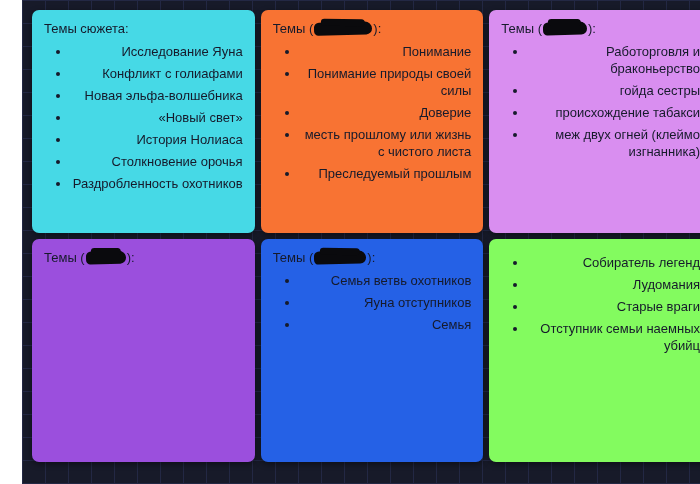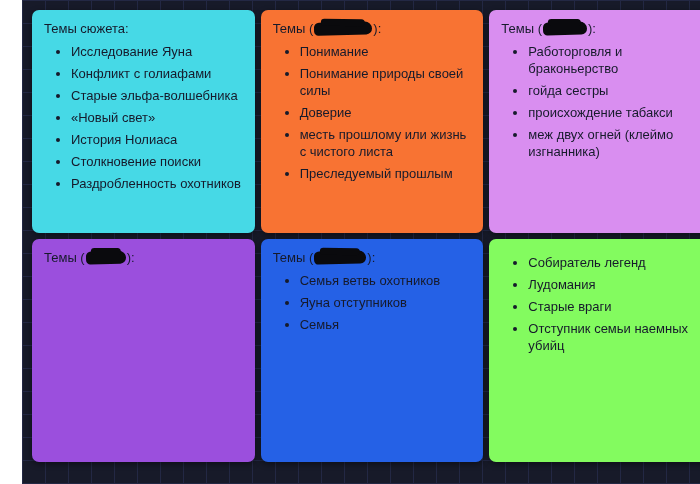--- a/index.html
+++ b/index.html
@@ -43,20 +43,21 @@
   }
   .card ul {
     margin: 2px 0 0 0;
     padding: 0 0 0 27px;
     list-style: disc;
   }
   .card li {
     font-size: 13px;
     line-height: 17px;
     margin: 5px 0;
+    text-align: right;
   }
   .redaction {
     display: inline-block;
     vertical-align: middle;
     height: 13px;
     margin: -2px 1px 0 1px;
     background: #0a0a0d;
     border-radius: 7px 10px 8px 6px;
     transform: rotate(-1.5deg);
     position: relative;
@@ -82,24 +83,24 @@
 
 <div class="board">
 
   <div class="card" style="background-color: rgb(70, 217, 230);">
     <div class="card-header">
       <span>Темы сюжета:</span>
     </div>
     <ul>
       <li>Исследование Яуна</li>
       <li>Конфликт с голиафами</li>
-      <li>Старые эльфа-волшебника</li>
+      <li>Новая эльфа-волшебника</li>
       <li>«Новый свет»</li>
       <li>История Нолиаса</li>
-      <li>Столкновение поиски</li>
+      <li>Столкновение орочья</li>
       <li>Раздробленность охотников</li>
     </ul>
   </div>
 
   <div class="card" style="background-color: rgb(248, 115, 51);">
     <div class="card-header">
       <span>Темы (</span><span class="redaction r-w58"></span><span>):</span>
     </div>
     <ul>
       <li>Понимание</li>

